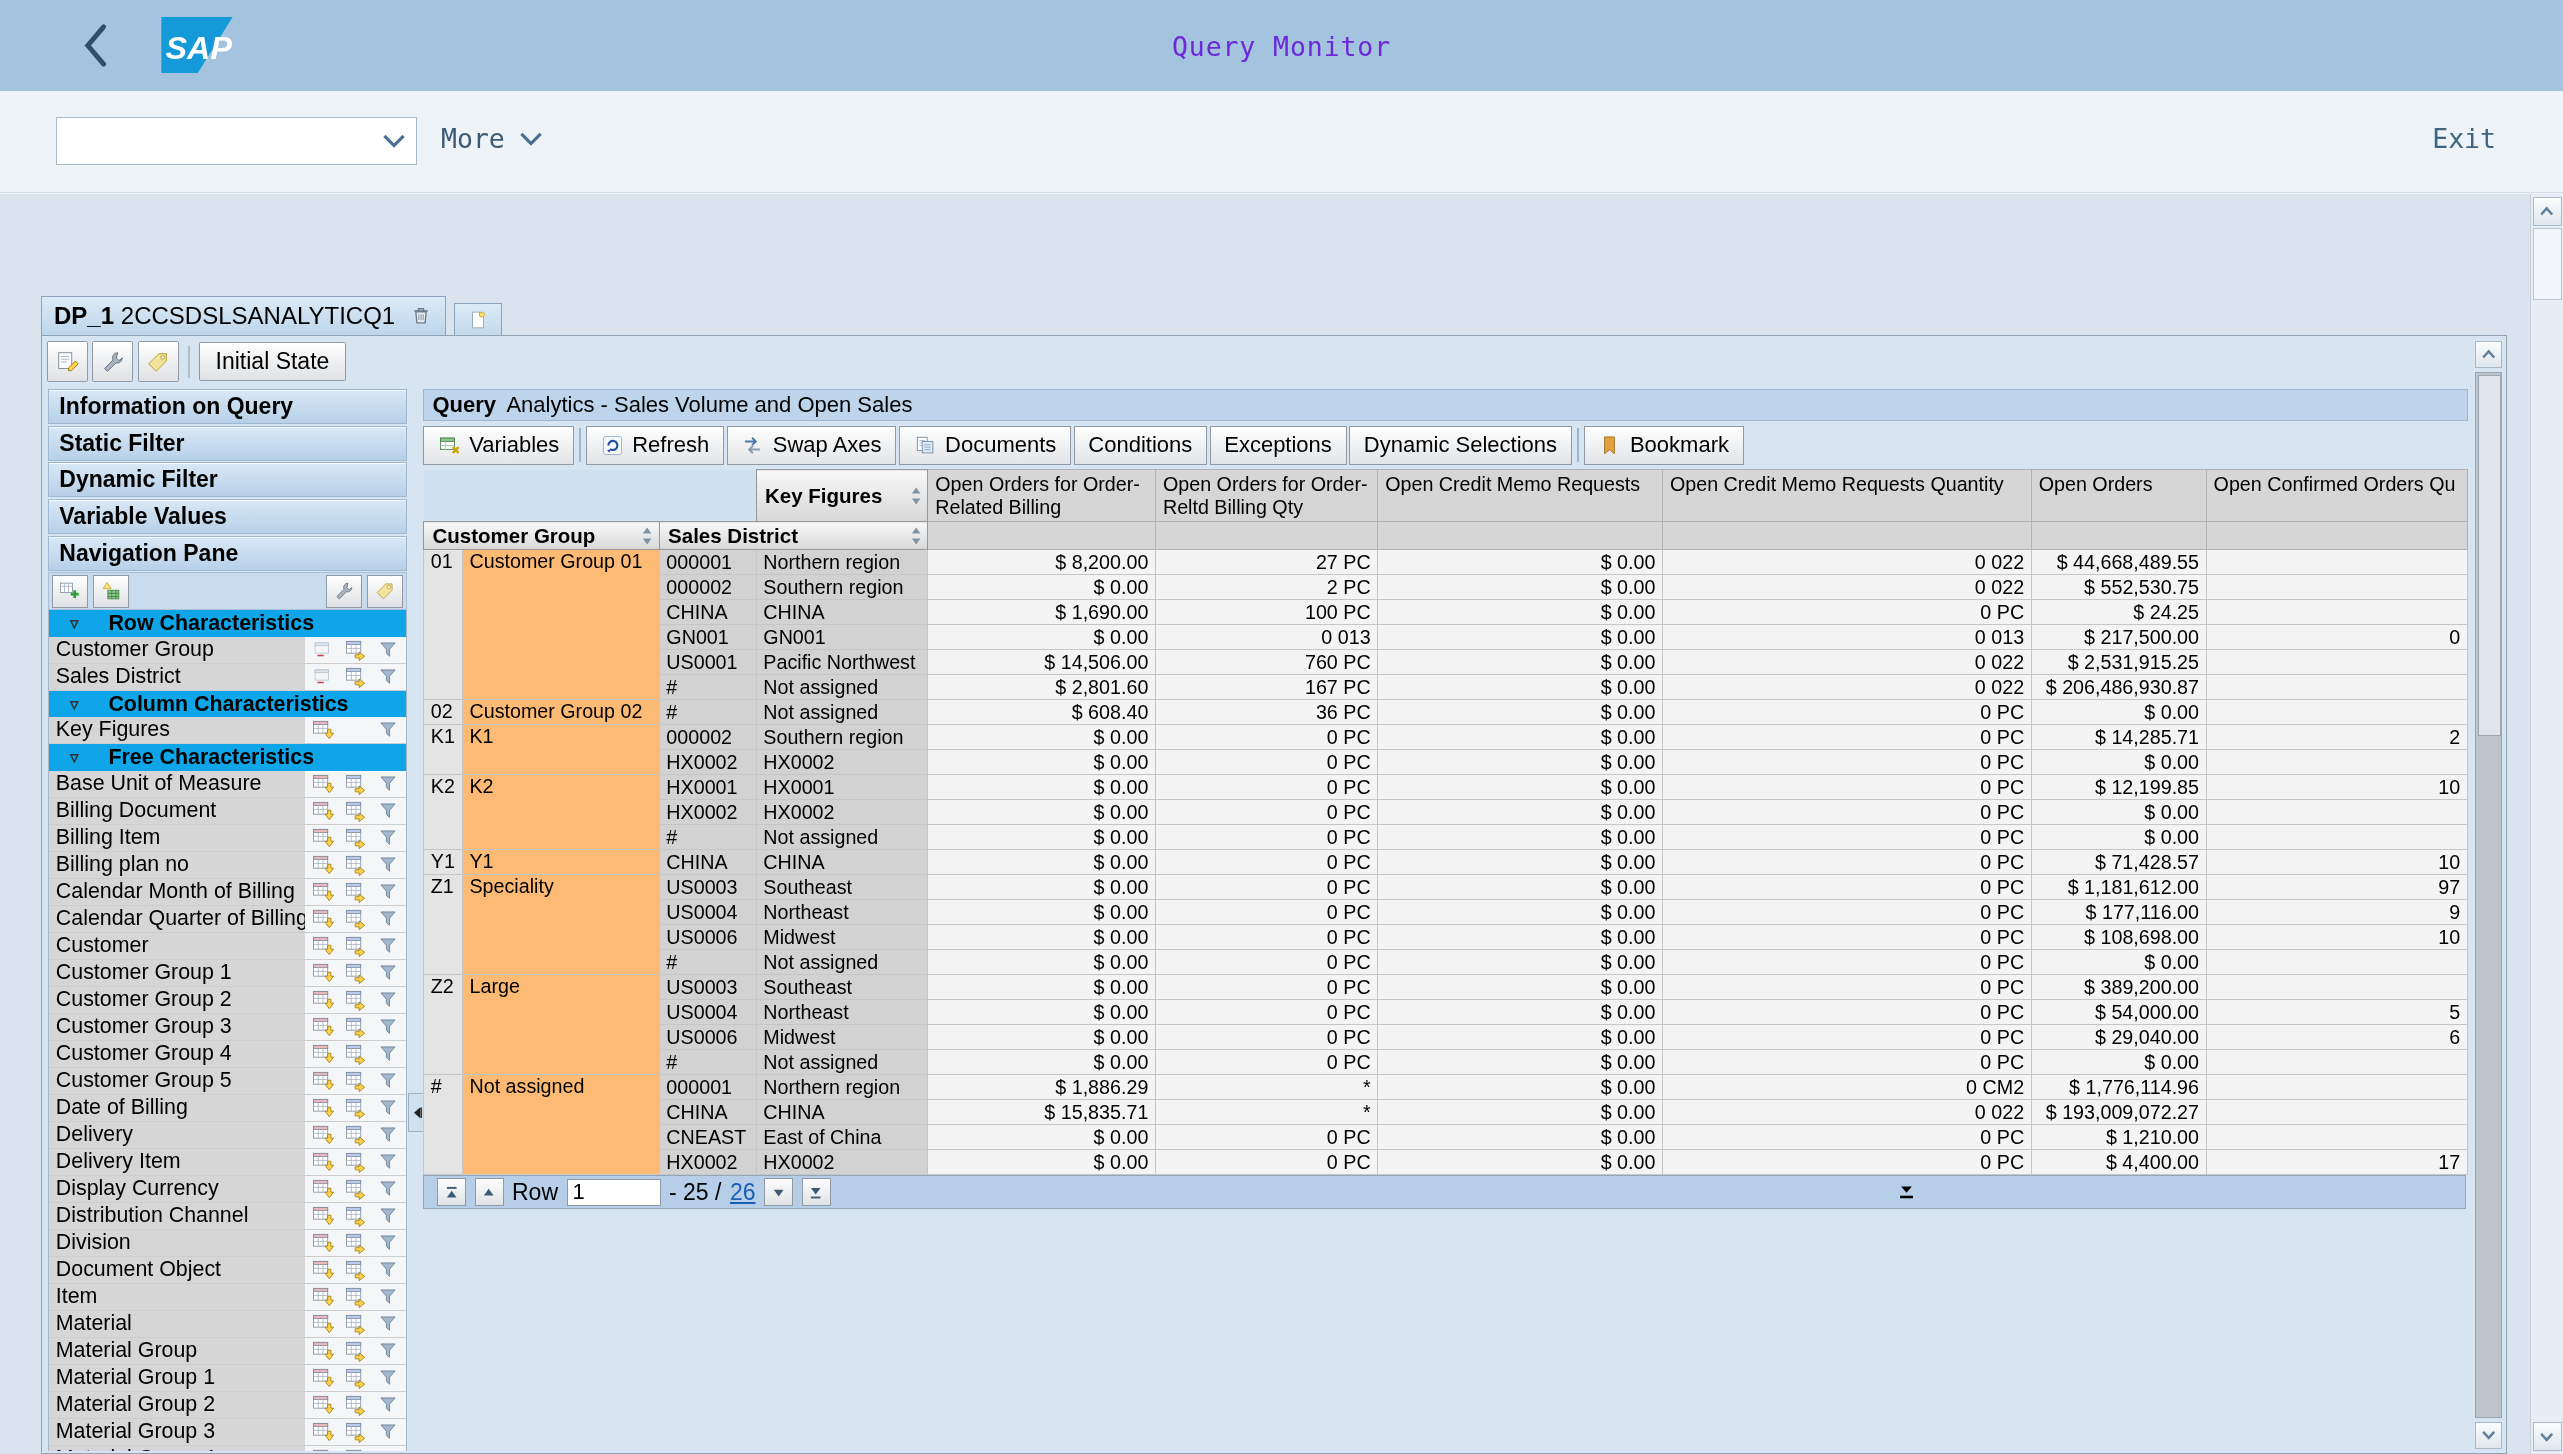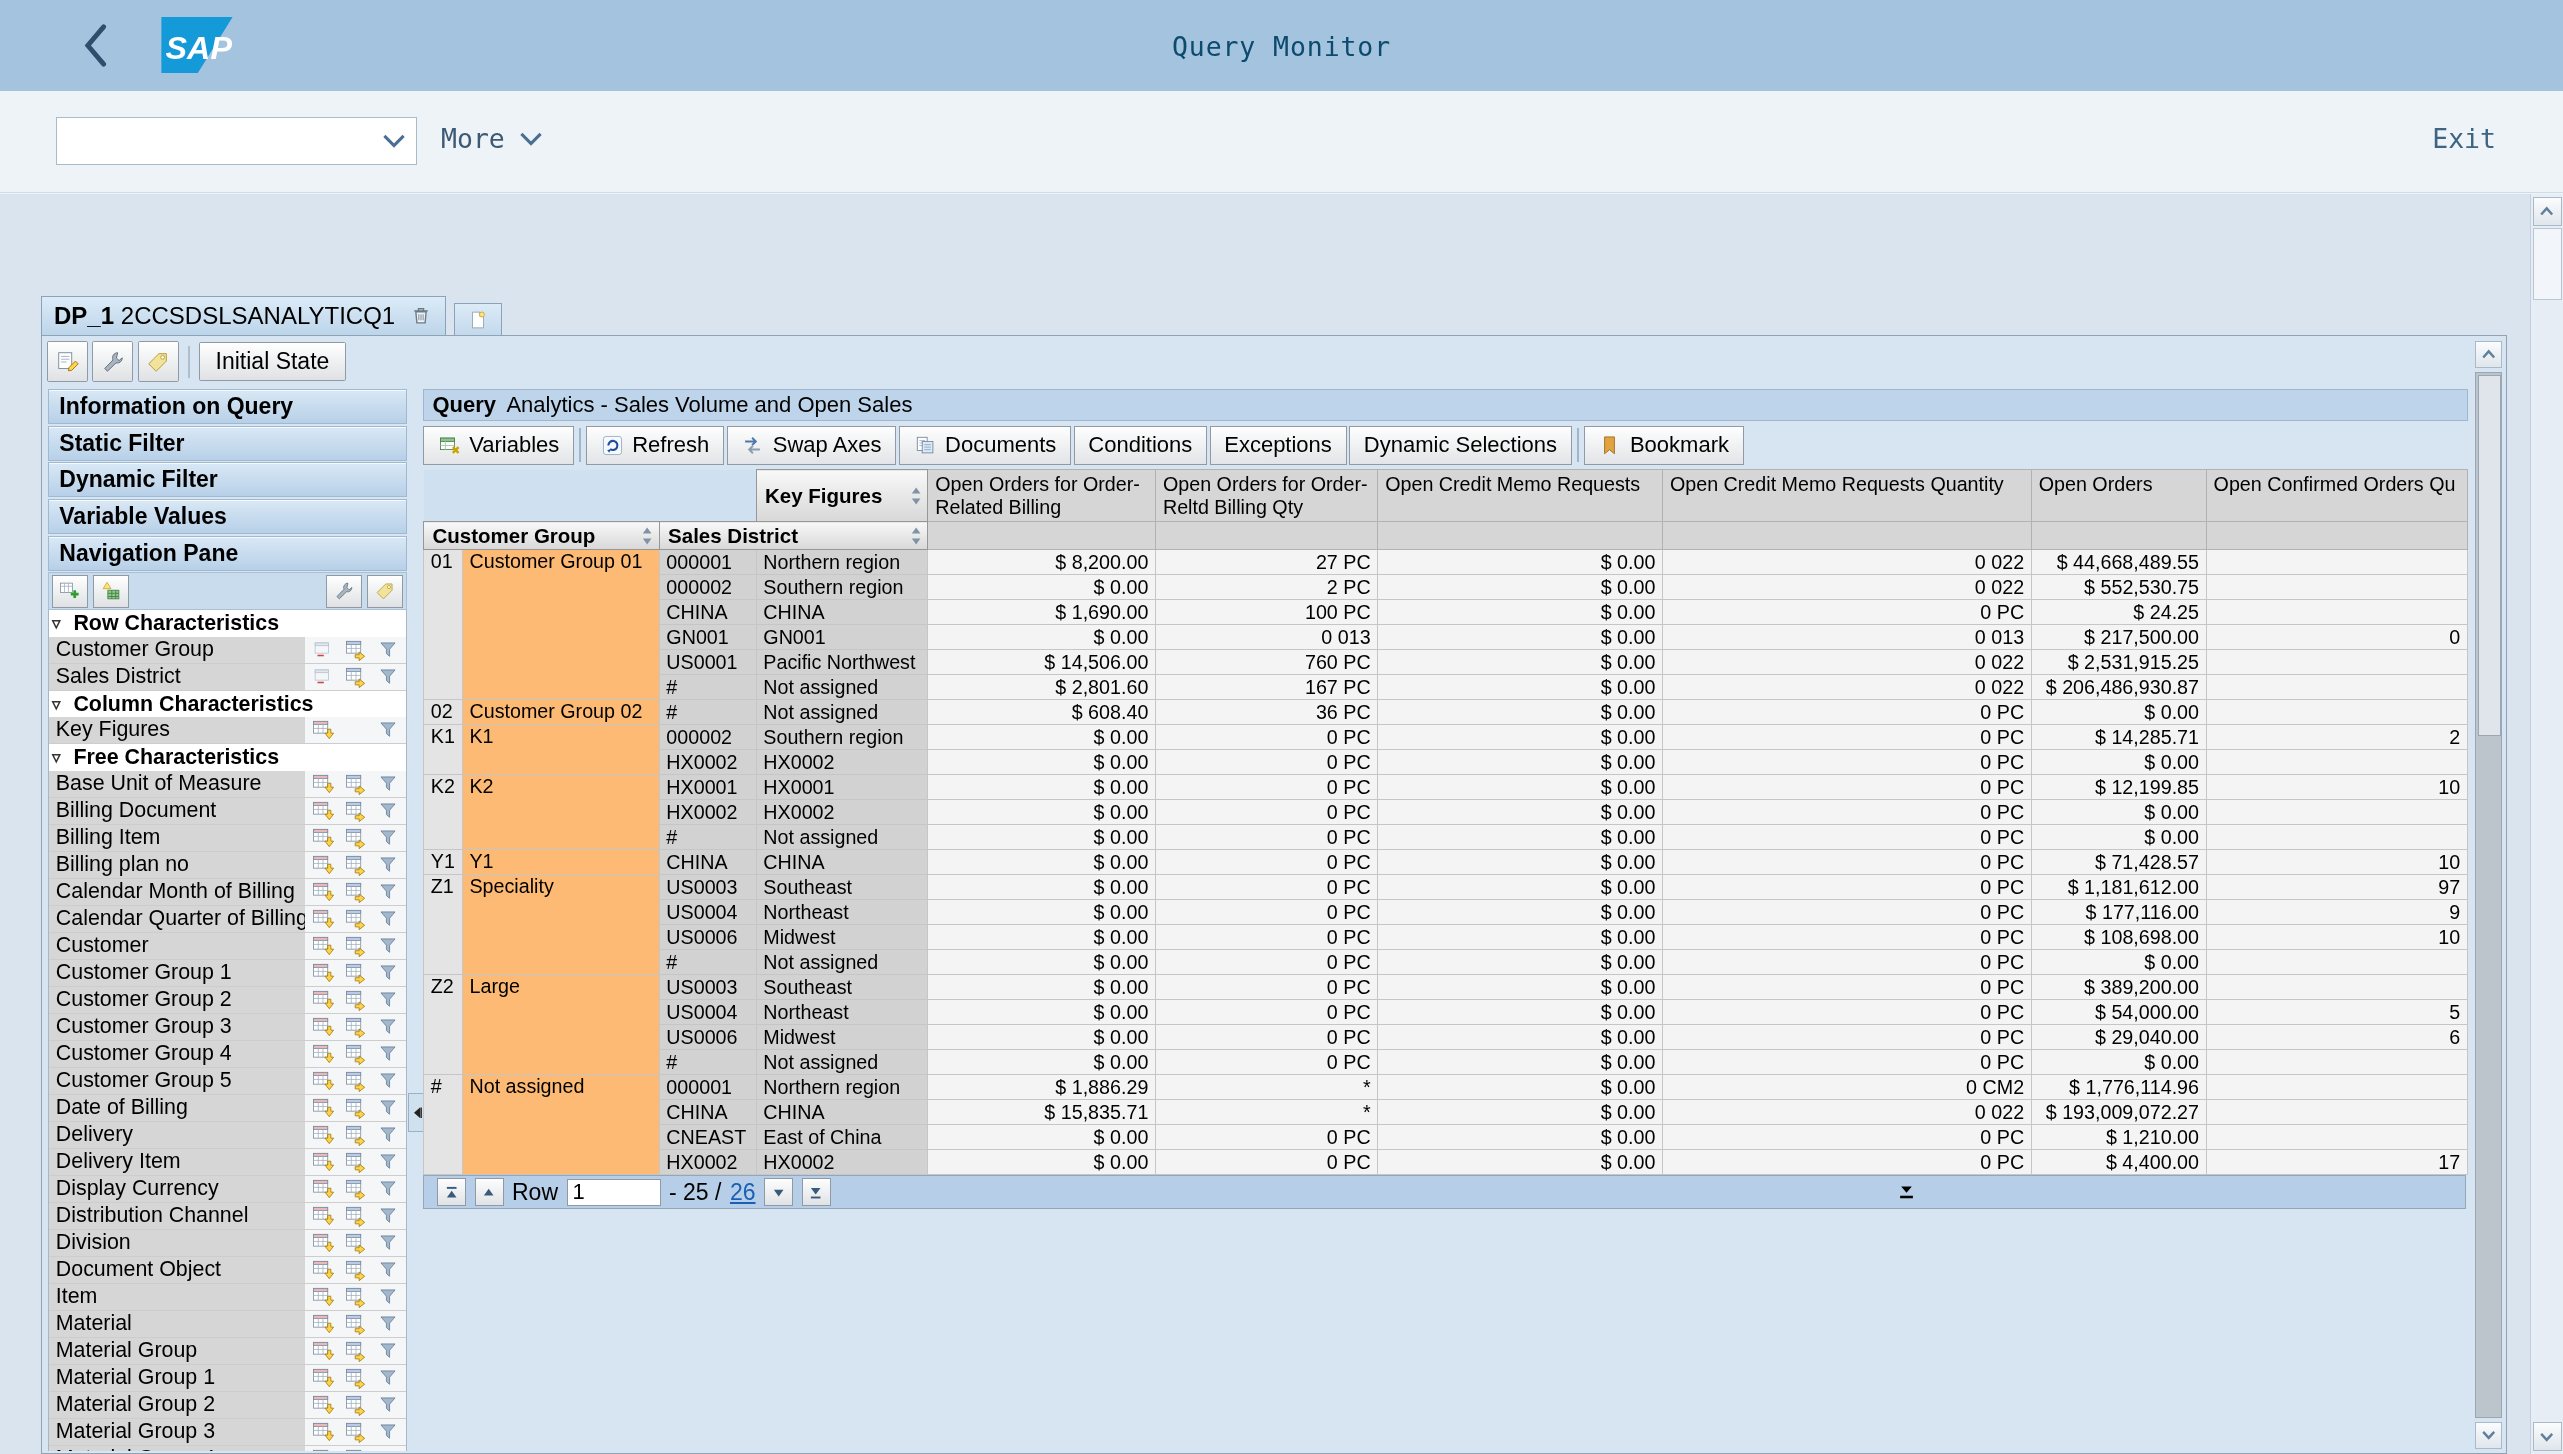--- a/index.html
+++ b/index.html
@@ -4,21 +4,21 @@
 <style>
   html,body{margin:0;padding:0;}
   body{width:2563px;height:1454px;overflow:hidden;position:relative;
        font-family:"Liberation Sans",sans-serif;background:#eef3f8;color:#000;}
   svg{display:block}
   
   .topbar{position:absolute;left:0;top:0;width:100%;height:91px;background:#a4c3de;}
   .back{position:absolute;left:82px;top:24px;cursor:pointer;}
   .sap-logo{position:absolute;left:161px;top:17px;}
   .page-title{position:absolute;left:50%;top:50%;transform:translate(-50%,-50%);
-       font-family:"DejaVu Sans Mono",monospace;font-size:26.5px;color:#0c4a6e;letter-spacing:0.9px;}
+       font-family:"DejaVu Sans Mono",monospace;font-size:26.5px;color:#6d28d9;letter-spacing:0.9px;}
   
   .menubar{position:absolute;top:91px;left:0;width:100%;height:102px;background:#eef3f8;border-bottom:1.7px solid #d2dce6;box-sizing:border-box;padding-left:16px;}
   .combo{position:absolute;left:56px;top:26px;width:359px;height:46px;background:#fff;border:0.9px solid #a9bac8;}
   .combo input{position:absolute;inset:0;width:100%;height:100%;box-sizing:border-box;border:none;outline:none;
        background:transparent;font-size:22px;padding:0 50px 0 10.3px;font-family:inherit;}
   .combo .chev{position:absolute;right:10.3px;top:15.4px;cursor:pointer;}
   .more{position:absolute;left:441px;top:32px;display:flex;align-items:center;gap:13.7px;cursor:pointer;
        font-family:"DejaVu Sans Mono",monospace;font-size:26.5px;color:#3d5a75;}
   .exit{position:absolute;right:67px;top:32px;cursor:pointer;
        font-family:"DejaVu Sans Mono",monospace;font-size:26.5px;color:#3d6480;}
@@ -51,21 +51,21 @@
   .nav-col{position:absolute;left:6px;top:53px;width:359px;bottom:1.7px;overflow:hidden;}
   .section-btn{height:35px;margin-bottom:1.7px;background:linear-gradient(#d9e8f5,#b7d0e8);border:0.9px solid #9fb9d0;
        box-shadow:inset 0 0.9px 0 rgba(255,255,255,.75);font-size:23px;font-weight:bold;display:flex;align-items:center;
        padding:0 10.3px;cursor:pointer;box-sizing:border-box;}
   .nav-toolbar{height:38px;background:#c9dcee;border:0.9px solid #a9c0d6;display:flex;align-items:center;padding:0 3.4px;gap:4.3px;box-sizing:border-box;}
   .nav-tb-btn{width:34px;height:31px;background:linear-gradient(#ffffff,#dfe1e4);border:0.9px solid #8f9aa5;
        display:flex;align-items:center;justify-content:center;cursor:pointer;}
   .nav-tb-btn svg{width:22px;height:22px;}
   .nav-spacer{flex:1;}
   .nav-list{border:0.9px solid #a9b6c3;border-top:none;background:#d6d6d6;}
-  .group-hdr{height:26.5px;background:#ffffff;display:flex;align-items:center;gap:6px;padding:0 3px;
+  .group-hdr{height:26.5px;background:#0ea5e9;display:flex;align-items:center;gap:23px;padding:0 21px;
        font-weight:bold;font-size:21.4px;cursor:pointer;}
   .twisty{width:15.4px;color:#333;font-size:17px;line-height:1;}
   .twisty::before{content:"▿";}
   .nav-item{display:flex;height:26px;border-bottom:0.9px solid #cdcdcd;}
   .nav-item-label{flex:1;background:#d6d6d6;font-size:21.4px;line-height:25px;padding-left:6.8px;white-space:nowrap;overflow:hidden;}
   .nav-item-icons{width:101px;background:#f5f6f8;display:flex;align-items:center;justify-content:space-between;
        padding:0 6.8px;box-sizing:border-box;}
   .nicon{width:22px;height:22px;display:inline-flex;cursor:pointer;}
   .nicon.blank{cursor:default;}
   .nicon svg{width:100%;height:100%;}

